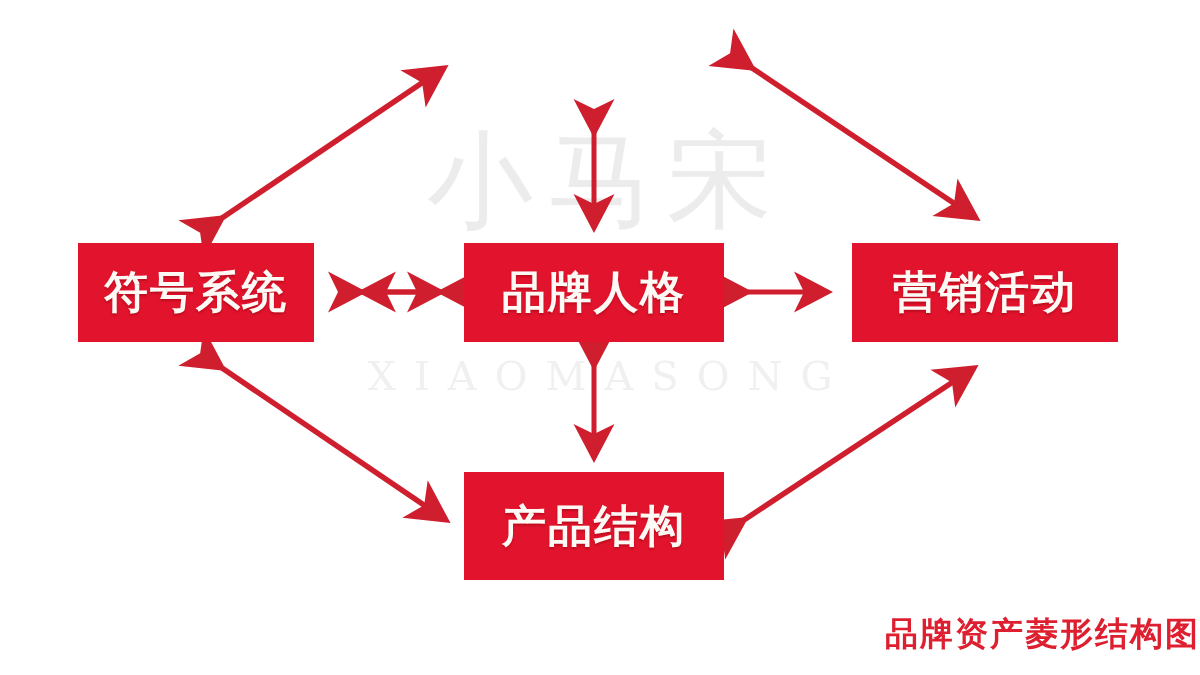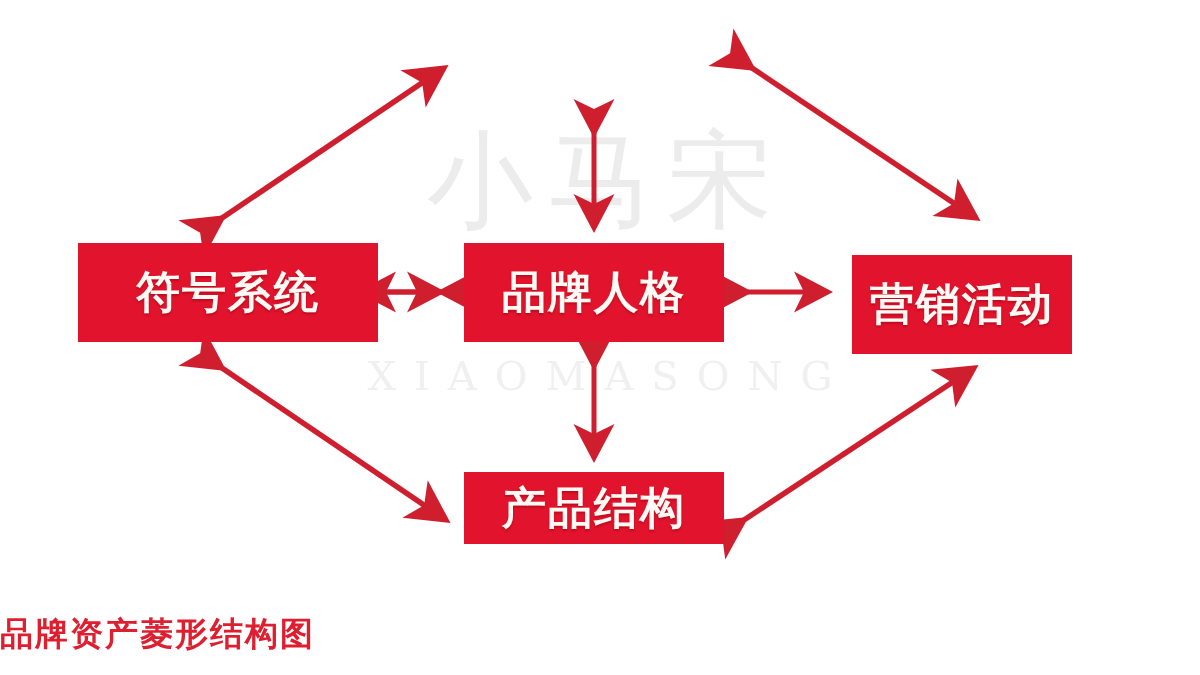--- a/index.html
+++ b/index.html
@@ -67,32 +67,32 @@
     box-sizing: border-box;
     color: #fdfaf6;
     font-family: "DejaVu Sans", "Liberation Sans", sans-serif;
     font-weight: 700;
     font-size: 44px;
     letter-spacing: 2px;
     white-space: nowrap;
     text-shadow: 0 2px 2px rgba(120, 0, 10, 0.35);
   }
   #node-top    { left: 464px; top: 14px;  width: 260px; height: 100px; }
-  #node-left   { left: 78px;  top: 243px; width: 300px; height: 99px;  }
+  #node-left   { left: 78px;  top: 243px; width: 236px; height: 99px;  }
   #node-center { left: 464px; top: 243px; width: 260px; height: 99px; text-align: right;  }
-  #node-right  { left: 852px; top: 243px; width: 220px; height: 99px; margin-top: 12px;  }
-  #node-bottom { left: 464px; top: 472px; width: 260px; height: 72px;  }
+  #node-right  { left: 852px; top: 243px; width: 266px; height: 99px;  }
+  #node-bottom { left: 464px; top: 472px; width: 260px; height: 108px;  }
 
   
   #caption {
     position: absolute;
     left: 0;
     top: 612px;
     width: 1200px;
-    text-align: left;
+    text-align: right;
     color: #dd1f30;
     font-family: "DejaVu Sans", "Liberation Sans", sans-serif;
     font-weight: 700;
     font-size: 33px;
     letter-spacing: 2px;
     white-space: nowrap;
   }
 </style>
 </head>
 <body>

